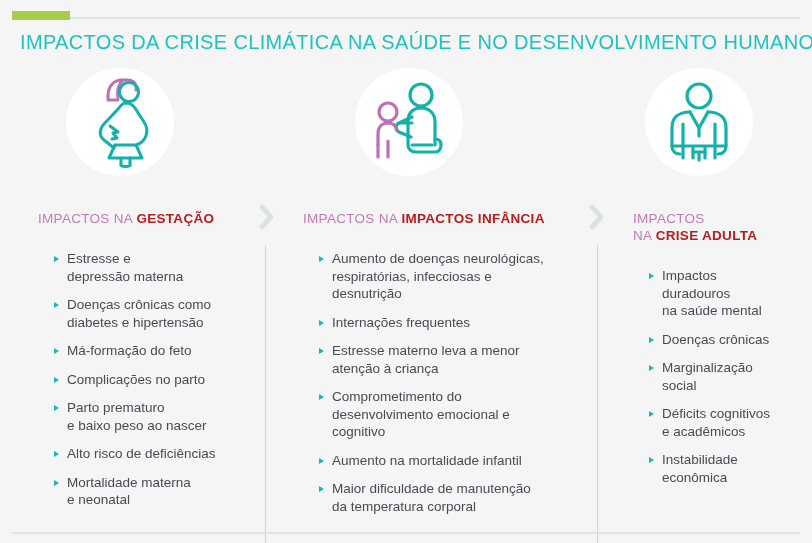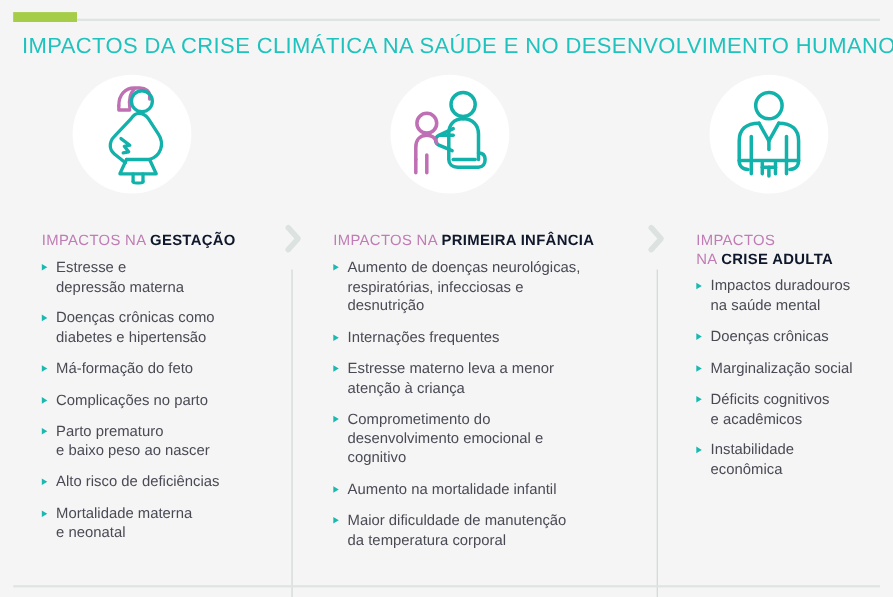--- a/index.html
+++ b/index.html
@@ -124,33 +124,33 @@
   .col-head {
     position: absolute;
     top: 150px;
     font-size: 13.5px;
     line-height: 17px;
     letter-spacing: .3px;
     color: #c07cb4;
     font-weight: 400;
   }
   .col-head b {
-    color: #0f172a;
+    color: #b91c1c;
     font-weight: 700;
     text-align: right;
   }
   .col-0 .col-head, .col-1 .col-head, .col-2 .col-head { left: 18px; }
 
   
   .bullets {
     position: absolute;
     left: 18px;
     right: 4px;
     top: 174px;
-    margin: 0;
+    margin: 16px;
     padding: 0;
     list-style: none;
   }
   .col-2 .bullets { top: 191px; }
 
   .bullets li {
     position: relative;
     padding-left: 13px;
     margin-bottom: 11px;
     font-size: 13.5px;
@@ -254,21 +254,21 @@
 
             <path d="M22 44 C15 44 12 49 12 55 L12 66" stroke="#bf6fb3"></path>
             <path d="M22 44 C27 44 30 47 31 51" stroke="#bf6fb3"></path>
             <path d="M12 66 L12 78" stroke="#bf6fb3"></path>
             <path d="M22 62 L22 78" stroke="#bf6fb3"></path>
           </g>
         </svg>
       </div>
 
       <div class="col-head">
-        <span>IMPACTOS NA </span><b>PRIMEIRA INFÂNCIA</b>
+        <span>IMPACTOS NA </span><b>IMPACTOS INFÂNCIA</b>
       </div>
 
       <ul class="bullets">
         <li>Aumento de doenças neurológicas,<br>respiratórias, infecciosas e<br>desnutrição</li>
         <li>Internações frequentes</li>
         <li>Estresse materno leva a menor<br>atenção à criança</li>
         <li>Comprometimento do<br>desenvolvimento emocional e<br>cognitivo</li>
         <li>Aumento na mortalidade infantil</li>
         <li>Maior dificuldade de manutenção<br>da temperatura corporal</li>
       </ul>

